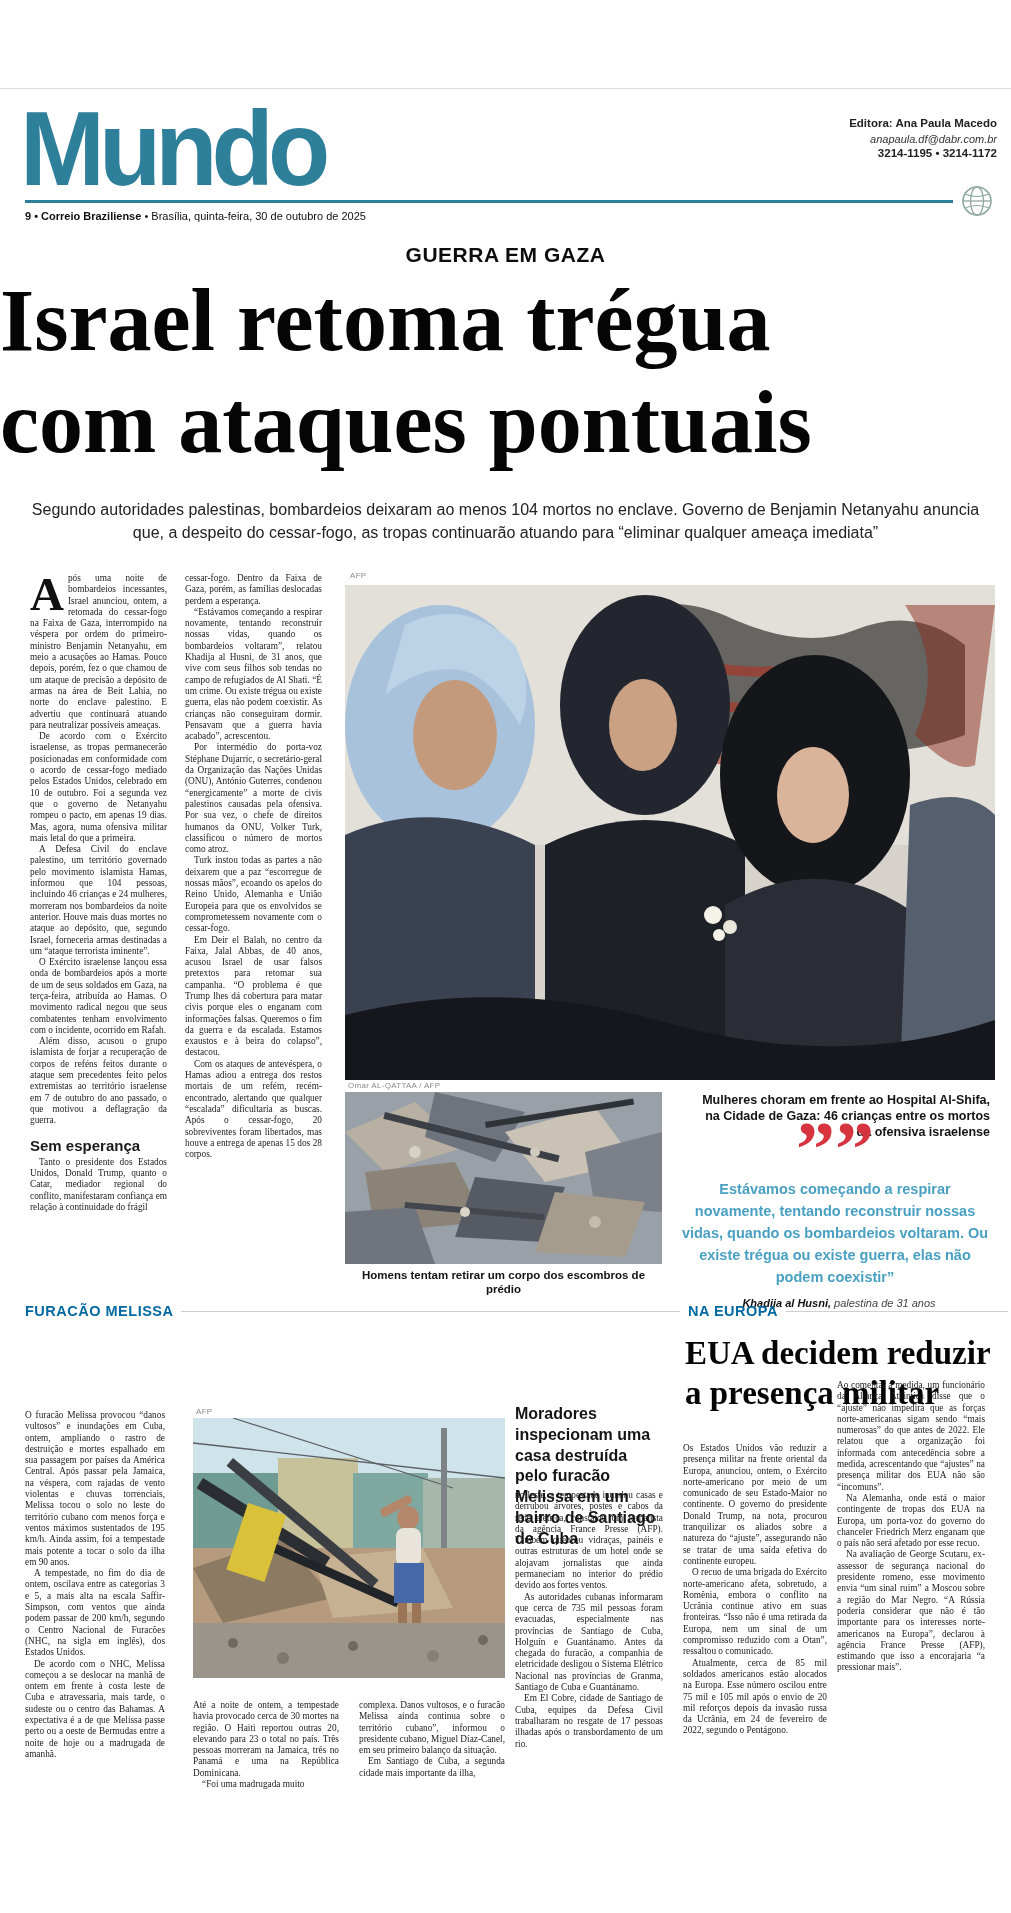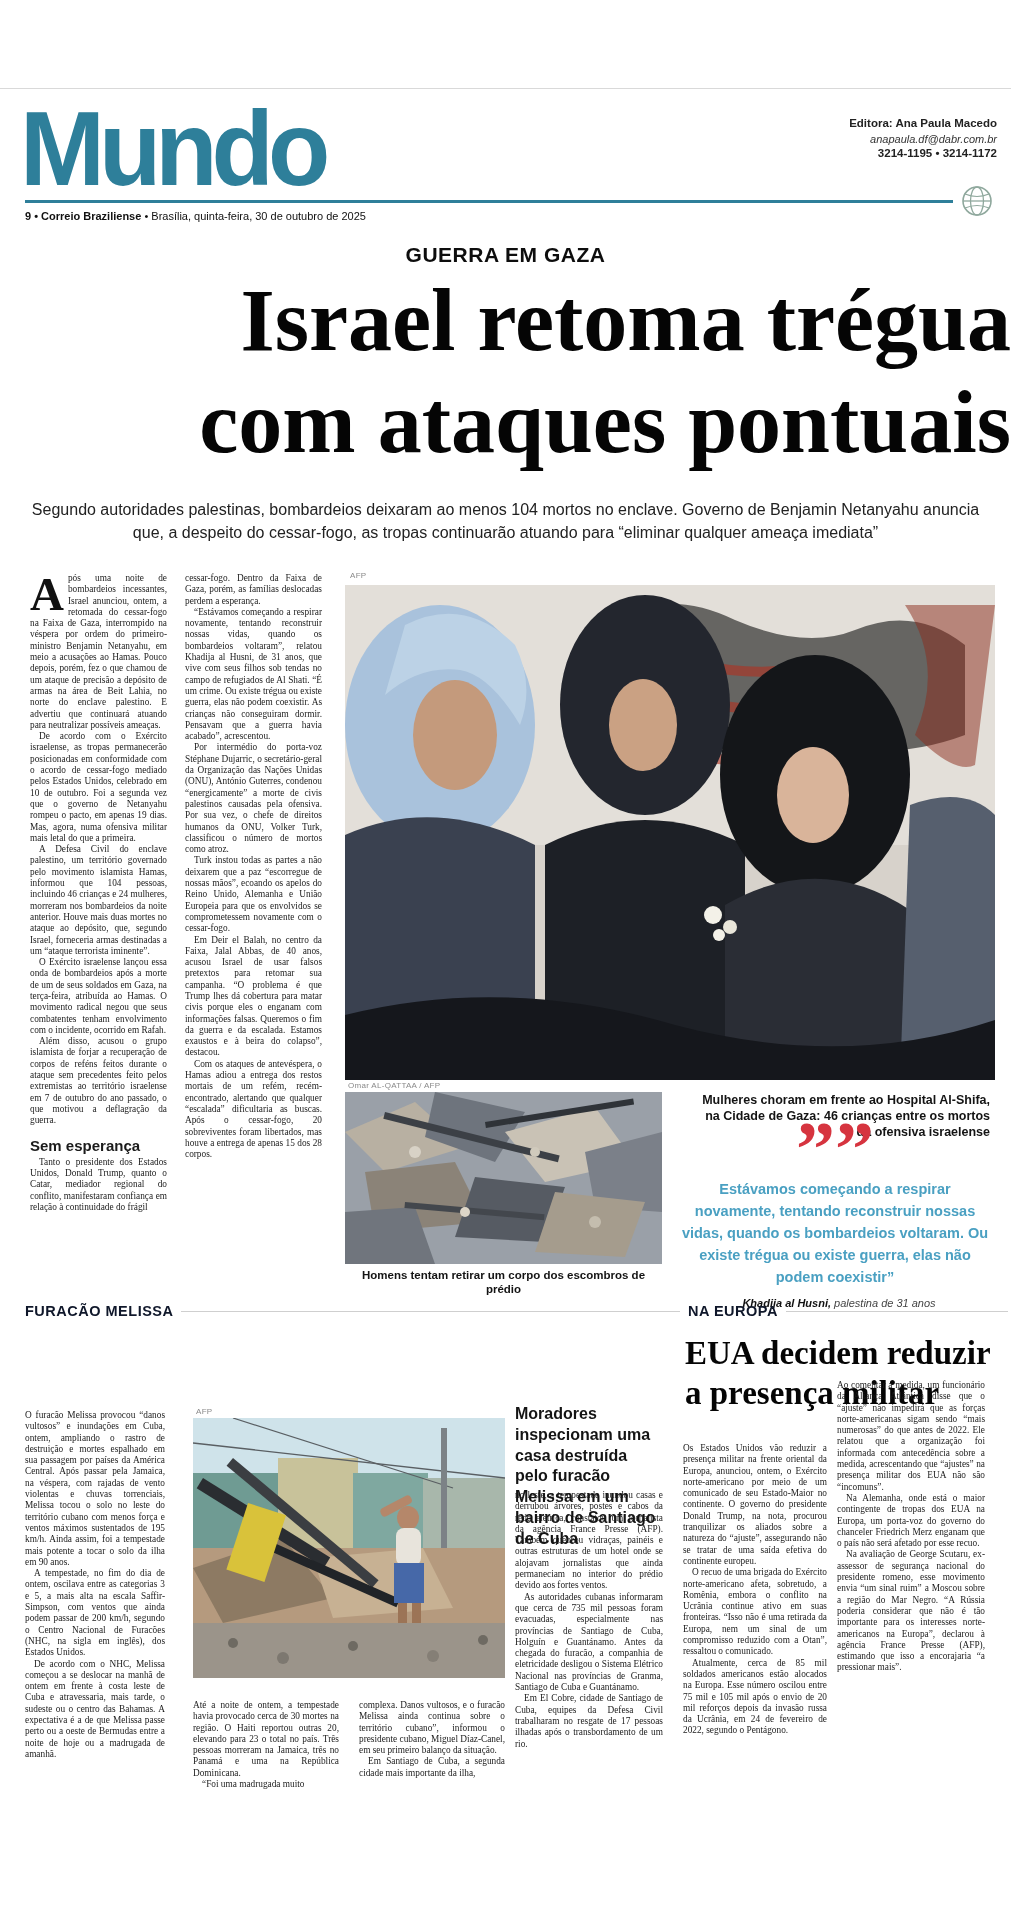--- a/index.html
+++ b/index.html
@@ -15,21 +15,21 @@
   .editor .mail{font-style:italic;color:#333;font-size:11px;}
   .editor .phones{font-weight:700;}
   .header-rule{position:absolute;left:25px;top:200px;width:928px;height:3px;background:#2e7f9a;}
   .globe{position:absolute;left:960px;top:184px;width:34px;height:34px;}
   .dateline{position:absolute;left:25px;top:210px;font-size:11px;color:#111;}
   .dateline .b{font-weight:700;}
 
   
   .kicker-gaza{position:absolute;left:0;top:243px;width:1011px;text-align:center;
                font-size:21px;font-weight:700;letter-spacing:.5px;color:#0d0d0d;}
-  .headline{position:absolute;left:0;top:270px;width:1011px;text-align:right;
+  .headline{position:absolute;left:0;top:270px;width:1011px;text-align:left;
             font-family:"Liberation Serif",serif;font-weight:700;font-size:88px;line-height:1.16;color:#050505;}
   .deck{position:absolute;left:30px;top:498px;width:951px;text-align:center;
         font-size:16px;line-height:1.45;color:#222;}
 
   
   .bodycol{position:absolute;font-family:"Liberation Serif",serif;font-size:9.3px;
            line-height:11.3px;text-align:justify;color:#1b1b1b;}
   .bodycol p{margin:0;text-indent:9px;}
   .bodycol p.first,.bodycol p.cont{text-indent:0;}
   .dropcap{float:left;font-family:"Liberation Serif",serif;font-weight:700;font-size:47px;
@@ -63,21 +63,21 @@
   .quote-block{position:absolute;left:678px;top:1120px;width:314px;text-align:center;}
   .quote-mark{font-family:"Liberation Serif",serif;font-size:78px;line-height:58px;height:56px;
               font-weight:700;color:#d6343f;}
   .quote-text{font-size:14.5px;font-weight:700;line-height:1.52;color:#4aa0c2;margin-top:2px;}
   .quote-attr{margin-top:9px;font-size:11px;color:#444;}
   .quote-attr .name{font-weight:700;font-style:italic;color:#111;margin-left:8px;}
   .quote-attr .desc{font-style:italic;}
 
   
   .kicker-row{position:absolute;display:flex;align-items:center;gap:8px;
-              font-size:14.5px;font-weight:700;letter-spacing:.5px;color:#0f172a;}
+              font-size:14.5px;font-weight:700;letter-spacing:.5px;color:#0369a1;}
   .kicker-row .rule{height:1px;background:#cfcfcf;flex:1 1 auto;}
   .kicker-row .stub{height:1px;background:#cfcfcf;width:38px;flex:0 0 auto;}
   .kr-melissa{left:25px;top:1303px;width:636px;}
   .kr-europa{left:642px;top:1303px;width:366px;}
   .sec-headline{position:absolute;font-family:"Liberation Serif",serif;font-weight:700;color:#050505;}
   .hl-melissa{left:25px;top:1326px;width:560px;font-size:29px;line-height:1.1;}
   .hl-europa{left:685px;top:1333px;width:322px;font-size:33px;line-height:1.22;}
 
   .col-m1{left:25px;top:1410px;width:140px;height:396px;}
   .col-m2{left:193px;top:1700px;width:146px;height:106px;}

